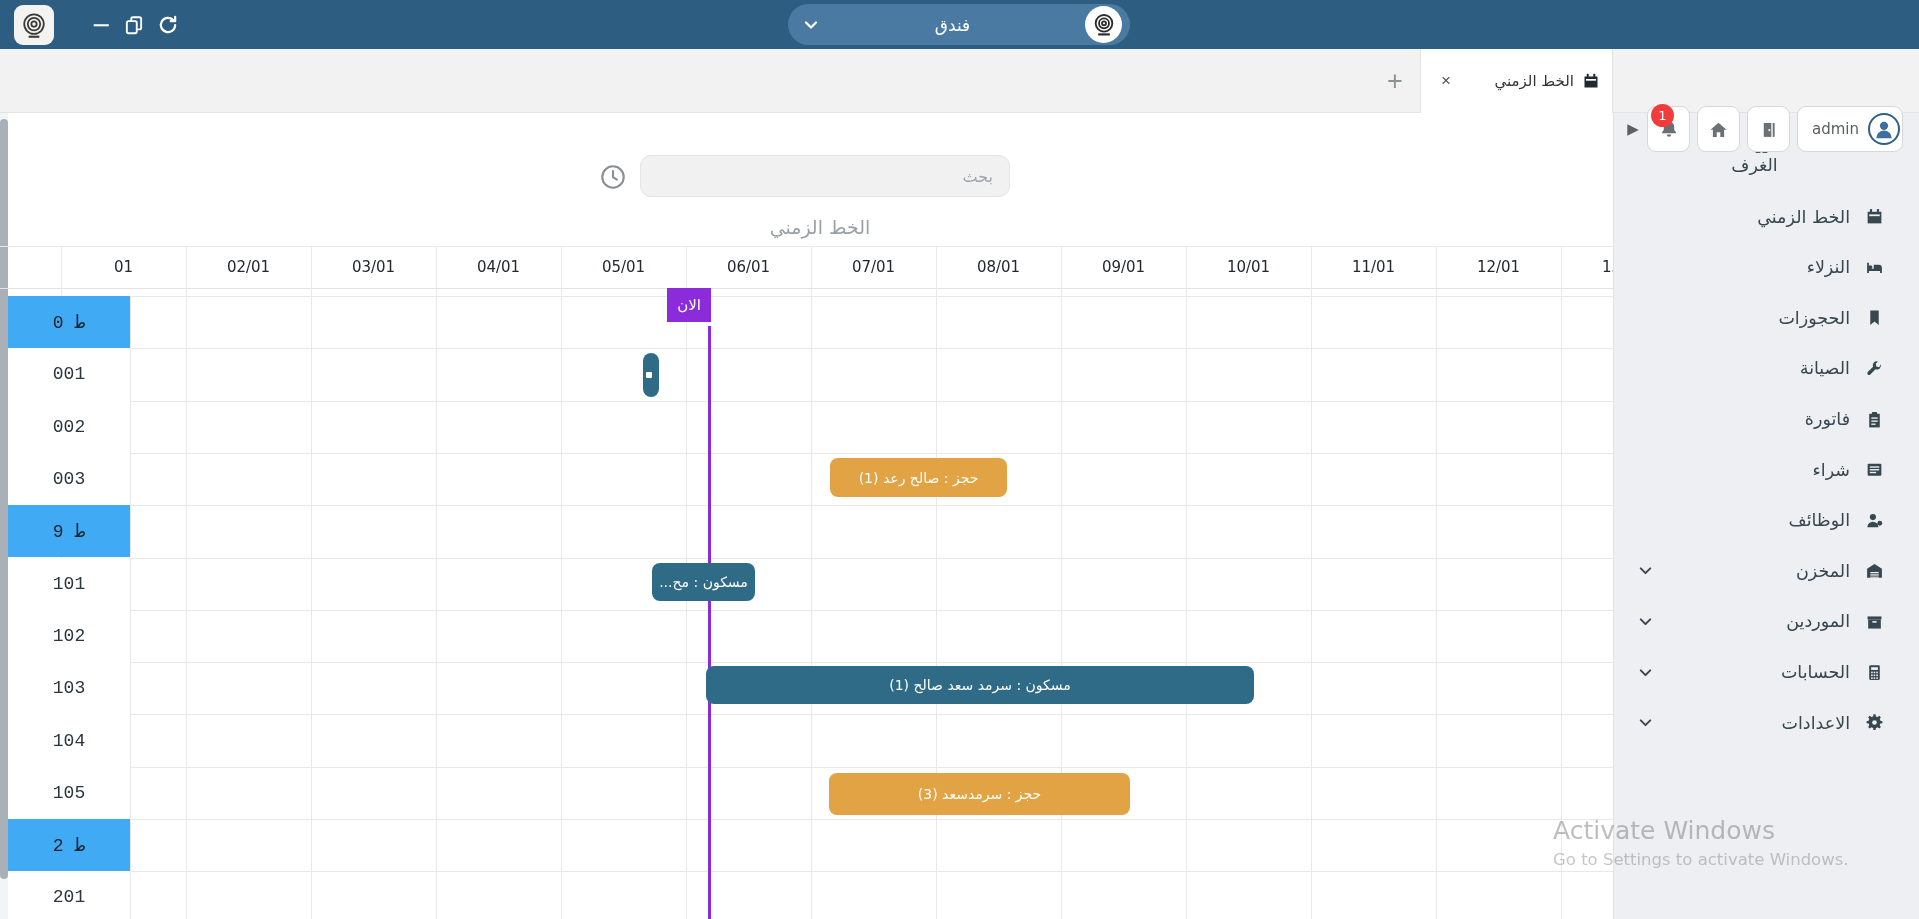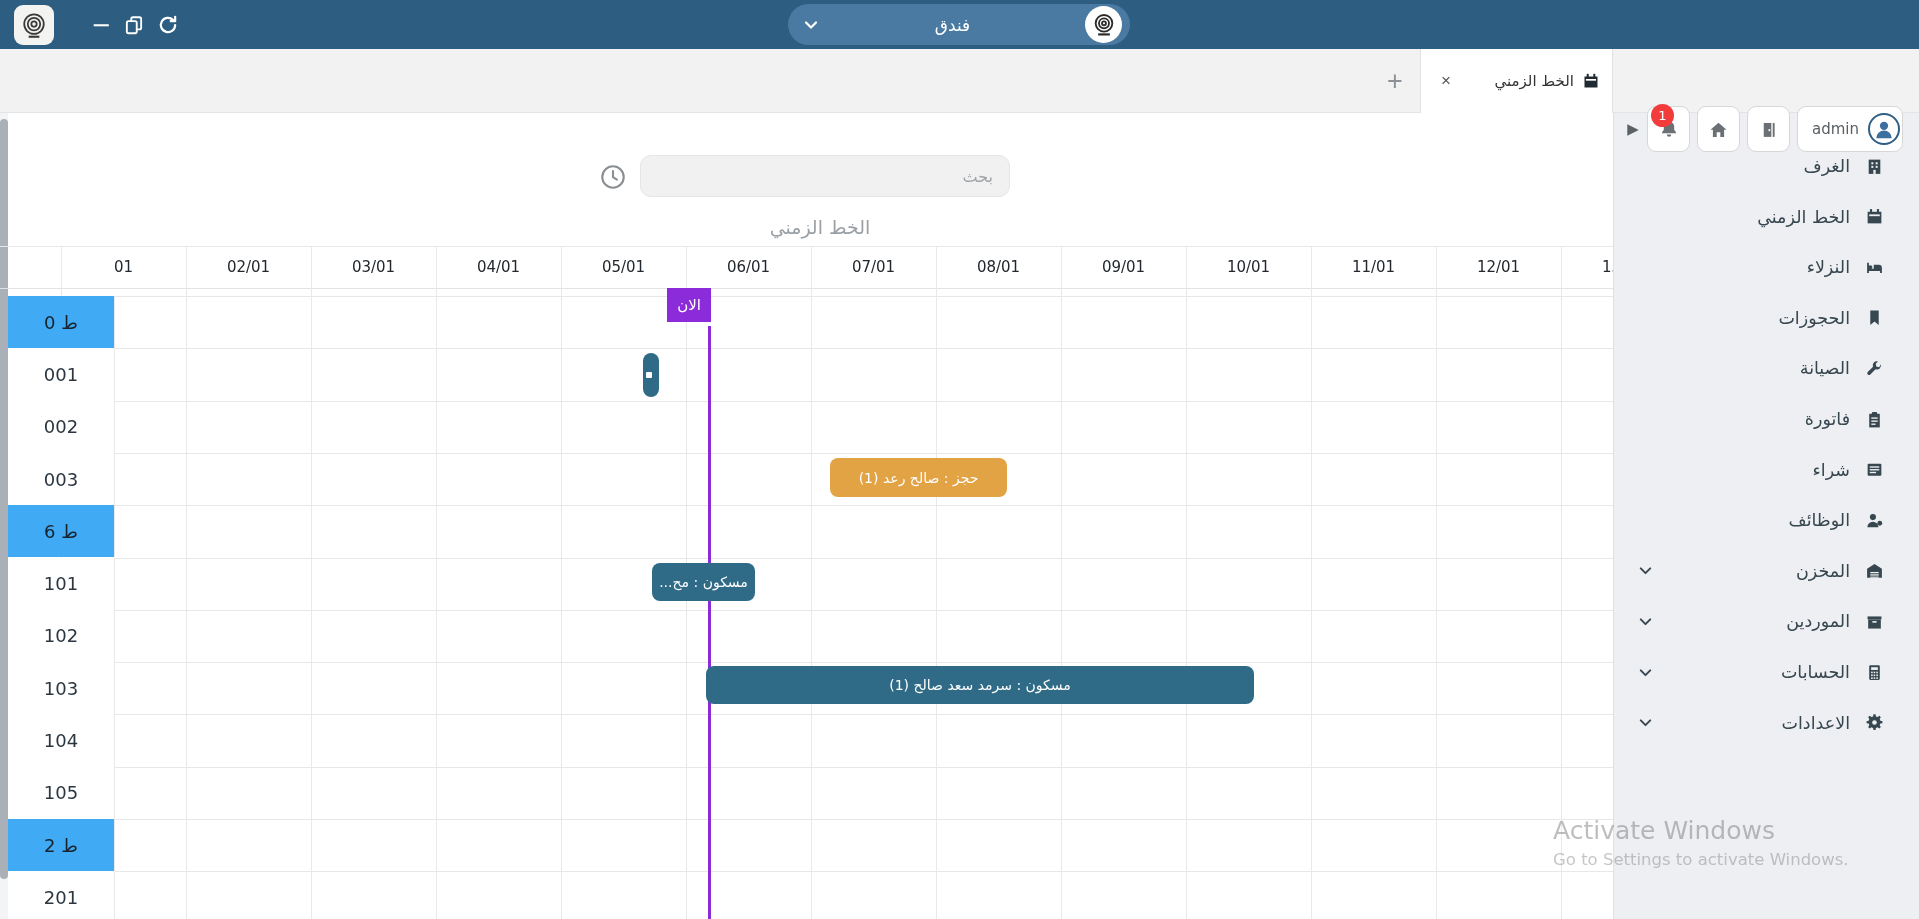--- a/index.html
+++ b/index.html
@@ -57,23 +57,23 @@
   #search-input::placeholder{color:#9fa4a8;}
   #clock-btn{position:absolute;left:599px;top:50px;width:28px;height:28px;border:none;background:none;padding:0;cursor:pointer;}
   #panel-title{position:absolute;left:710px;top:103px;width:220px;text-align:center;color:#9aa0a6;font-size:19px;direction:rtl;}
   #gantt{position:absolute;left:0;top:0;width:1613px;height:806px;}
   #header-top{position:absolute;left:0;top:133px;width:1613px;height:1px;background:#e8e8e8;}
   #header-bottom{position:absolute;left:0;top:175px;width:1613px;height:1px;background:#e3e3e3;}
   .date-label{position:absolute;top:133px;height:42px;width:125px;line-height:42px;text-align:center;
     font-size:15px;color:#22282e;direction:ltr;}
   .vline{position:absolute;top:133px;width:1px;height:673px;background:#e9e9e9;z-index:1;}
   .hline{position:absolute;left:8px;width:1605px;height:1px;background:#e8e8e8;z-index:1;}
-  .row-label{position:absolute;left:8px;width:107px;display:flex;align-items:center;justify-content:center;
+  .row-label{position:absolute;left:8px;width:123px;display:flex;align-items:center;justify-content:center;
     background:#fff;border-right:1px solid #e8e8e8;box-sizing:border-box;z-index:2;
-    font-size:18px;color:#2b3640;direction:rtl;}
+    font-size:18px;color:#2b3640;direction:rtl;font-family:Liberation Mono, monospace;}
   .row-label.floor{background:var(--floor-blue,#41aaf5);color:#17232c;font-weight:500;}
   .now-line{position:absolute;width:3px;background:var(--now-purple,#8c2bd9);z-index:2;}
   .now-badge{position:absolute;background:var(--now-purple,#8c2bd9);color:#fff;font-size:15px;display:flex;
     align-items:center;justify-content:center;direction:rtl;z-index:6;}
   .bar{position:absolute;border-radius:8px;color:#fff;font-size:14px;display:flex;align-items:center;
     justify-content:center;direction:rtl;z-index:3;cursor:pointer;overflow:hidden;white-space:nowrap;padding:5px 8px;box-sizing:border-box;}
   .bar.occupied{background:var(--occupied,#2f6b87);}
   .bar.reservation{background:var(--reservation,#e2a344);}
   .mini-chip{position:absolute;left:3px;top:50%;margin-top:-3px;width:6px;height:6px;background:#fff;border-radius:1px;}
   
@@ -166,21 +166,21 @@
     <span class="avatar">
       <svg viewBox="0 0 18 18" width="24" height="24" fill="#3d6f9e">
           <circle cx="9" cy="6.6" r="3.1"></circle>
           <path d="M3.2 16a5.8 5.8 0 0 1 11.6 0z"></path>
         </svg>
     </span>
   </div>
 </div>
 
 <nav id="sidebar">
-    <div class="side-item" style="top: 31px;">
+    <div class="side-item" style="top: 23px; flex-direction: column;">
       <span class="s-icon">
         <svg viewBox="0 0 18 18" width="19" height="19" fill="#37474f">
           <path d="M3.5 2.5h11v13.5h-11z"></path>
           <g fill="#edeff2">
             <rect x="6" y="5" width="1.9" height="1.9"></rect>
             <rect x="10.1" y="5" width="1.9" height="1.9"></rect>
             <rect x="6" y="8.4" width="1.9" height="1.9"></rect>
             <rect x="10.1" y="8.4" width="1.9" height="1.9"></rect>
             <rect x="7.9" y="12.2" width="2.2" height="3.8"></rect>
           </g>
@@ -377,21 +377,21 @@
       <div class="vline" style="left: 1561px;"></div>
       <div class="hline" style="top: 183px;"></div>
       <div class="row-label floor" style="top: 183px; height: 52.3px;">ط 0</div>
       <div class="hline" style="top: 235.3px;"></div>
       <div class="row-label" style="top: 235.3px; height: 52.3px;">001</div>
       <div class="hline" style="top: 287.6px;"></div>
       <div class="row-label" style="top: 287.6px; height: 52.3px;">002</div>
       <div class="hline" style="top: 339.9px;"></div>
       <div class="row-label" style="top: 339.9px; height: 52.3px;">003</div>
       <div class="hline" style="top: 392.2px;"></div>
-      <div class="row-label floor" style="top: 392.2px; height: 52.3px;">ط 6</div>
+      <div class="row-label floor" style="top: 392.2px; height: 52.3px;">ط 9</div>
       <div class="hline" style="top: 444.5px;"></div>
       <div class="row-label" style="top: 444.5px; height: 52.3px;">101</div>
       <div class="hline" style="top: 496.8px;"></div>
       <div class="row-label" style="top: 496.8px; height: 52.3px;">102</div>
       <div class="hline" style="top: 549.1px;"></div>
       <div class="row-label" style="top: 549.1px; height: 52.3px;">103</div>
       <div class="hline" style="top: 601.4px;"></div>
       <div class="row-label" style="top: 601.4px; height: 52.3px;">104</div>
       <div class="hline" style="top: 653.7px;"></div>
       <div class="row-label" style="top: 653.7px; height: 52.3px;">105</div>
@@ -406,19 +406,22 @@
       </div>
       <div class="bar reservation" style="left: 830px; top: 345px; width: 177px; height: 39px;">
         <span>حجز : صالح رعد (1)</span>
       </div>
       <div class="bar occupied" style="left: 652px; top: 450px; width: 103px; height: 38px;">
         <span>مسكون : مح...</span>
       </div>
       <div class="bar occupied" style="left: 706px; top: 553px; width: 548px; height: 38px;">
         <span>مسكون : سرمد سعد صالح (1)</span>
       </div>
+      <div class="bar reservation" style="left: 829px; top: 660px; width: 301px; height: 42px;">
+        <span>حجز : سرمدسعد (3)</span>
+      </div>
     </div>
 </div>
 
 <div id="watermark">
   <div id="wm1">Activate Windows</div>
   <div id="wm2">Go to Settings to activate Windows.</div>
 </div>
 
 </body></html>

